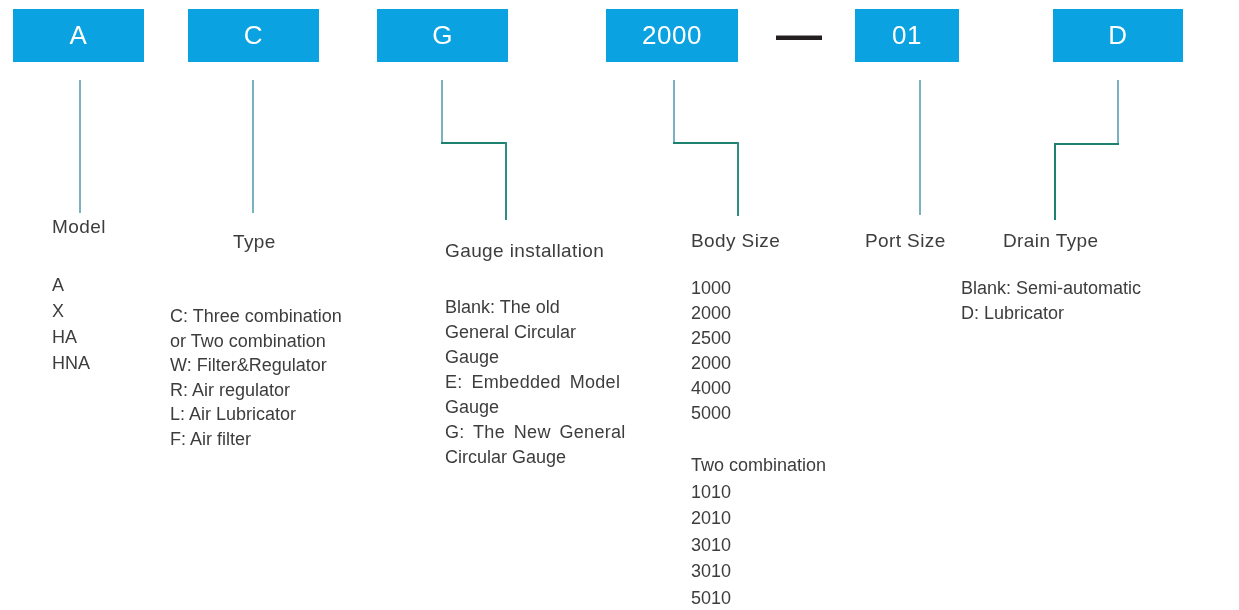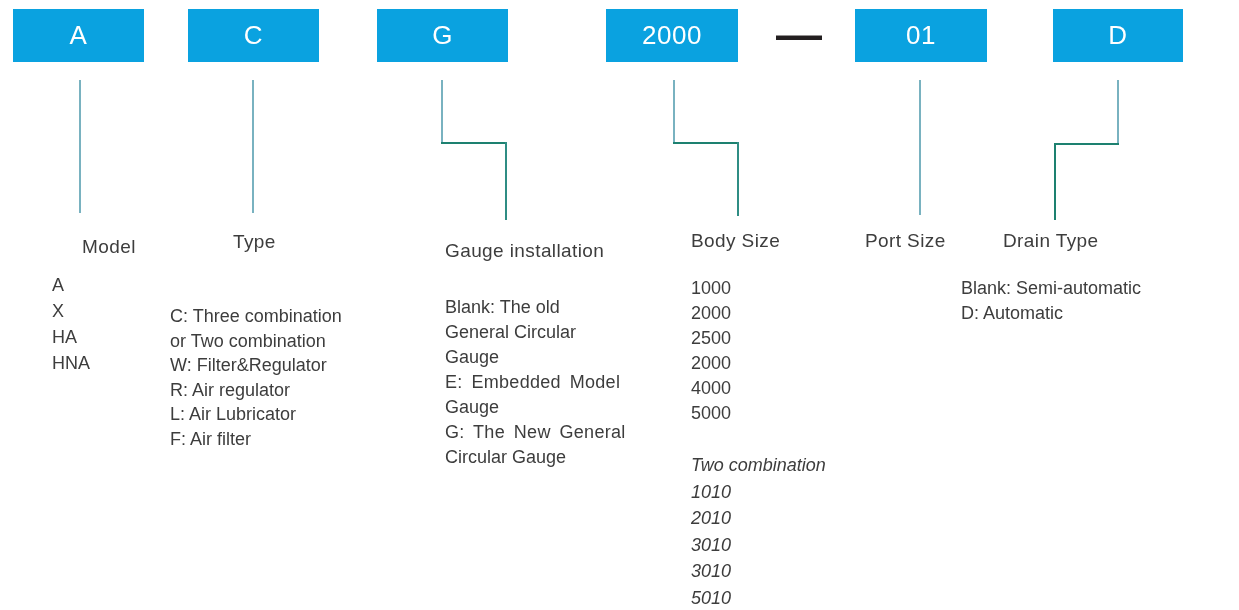--- a/index.html
+++ b/index.html
@@ -49,40 +49,40 @@
   .col-list {
     position: absolute;
     font-size: 18px;
     line-height: 25px;
     white-space: nowrap;
   }
   .col-list .li { display: block; }
   .col-list .st { word-spacing: 3.5px; letter-spacing: 0.3px; }
   .lh245 { line-height: 24.5px; }
   .lh26  { line-height: 26px; }
-  .lh265 { line-height: 26.5px; font-style: italic; }
+  .lh265 { line-height: 26.5px; }
 </style>
 </head>
 <body>
 
 <div id="canvas">
 
   <div class="code-box" style="left:13px;  width:131px;">
       <span>A</span>
     </div>
   <div class="code-box" style="left:188px; width:131px;">
       <span>C</span>
     </div>
   <div class="code-box" style="left:377px; width:131px;">
       <span>G</span>
     </div>
   <div class="code-box" style="left:606px; width:132px;">
       <span>2000</span>
     </div>
-  <div class="code-box" style="left:855px; width:132px;">
+  <div class="code-box" style="left:855px; width:104px;">
       <span>01</span>
     </div>
   <div class="code-box" style="left:1053px;width:130px;">
       <span>D</span>
     </div>
 
   <div class="dash">—</div>
 
   <div class="vline" style="left:79px;  top:80px; height:133px;"></div>
   <div class="vline" style="left:252px; top:80px; height:133px;"></div>
@@ -94,21 +94,21 @@
   <div class="vline" style="left:673px; top:80px;  height:62px;"></div>
   <div class="hline" style="left:673px; top:142px; width:66px;"></div>
   <div class="vline dark" style="left:737px; top:142px; height:74px;"></div>
 
   <div class="vline" style="left:919px; top:80px; height:135px;"></div>
 
   <div class="vline" style="left:1117px; top:80px; height:63px;"></div>
   <div class="hline" style="left:1054px; top:143px; width:65px;"></div>
   <div class="vline darker" style="left:1054px; top:143px; height:77px;"></div>
 
-  <div class="col-heading" style="left:52px;   top:236px;margin-left:30px;">Model</div>
+  <div class="col-heading" style="left:52px;   top:216px;">Model</div>
   <div class="col-heading" style="left:233px;  top:231px;">Type</div>
   <div class="col-heading" style="left:445px;  top:240px;">Gauge installation</div>
   <div class="col-heading" style="left:691px;  top:230px;">Body Size</div>
   <div class="col-heading" style="left:865px;  top:230px;">Port Size</div>
   <div class="col-heading" style="left:1003px; top:230px;">Drain Type</div>
 
   <div class="col-list lh26" style="left:52px; top:272px;">
     <span class="li">A</span>
     <span class="li">X</span>
     <span class="li">HA</span>
@@ -148,16 +148,16 @@
     <span class="li">1010</span>
     <span class="li">2010</span>
     <span class="li">3010</span>
     <span class="li">3010</span>
     <span class="li">5010</span>
   </div>
 
 
   <div class="col-list lh245" style="left:961px; top:276px;">
     <span class="li">Blank: Semi-automatic</span>
-    <span class="li">D: Automatic</span>
+    <span class="li">D: Lubricator</span>
   </div>
 
 </div>
 
 </body></html>

